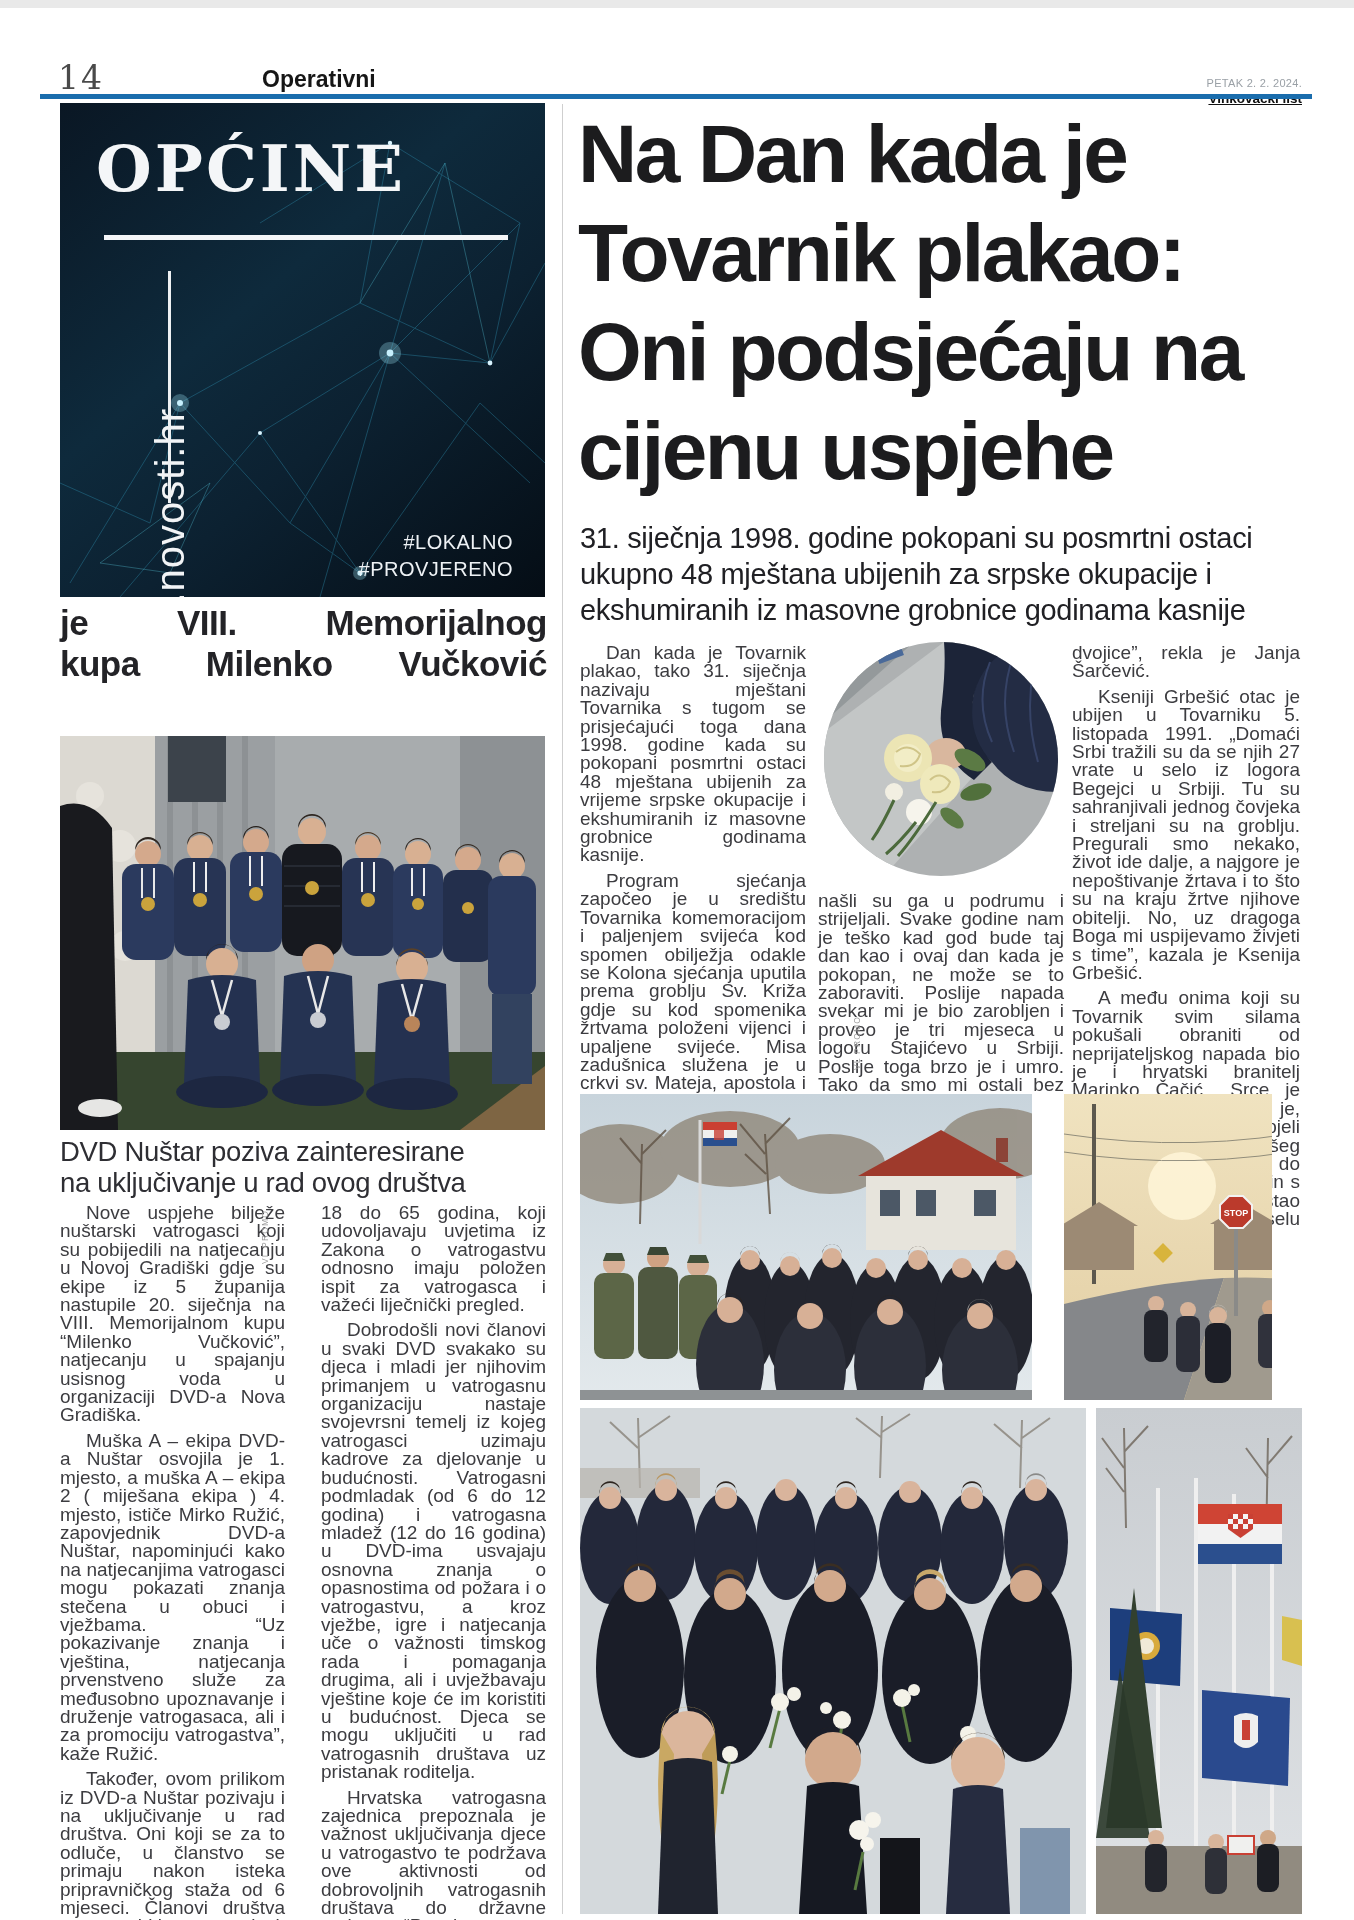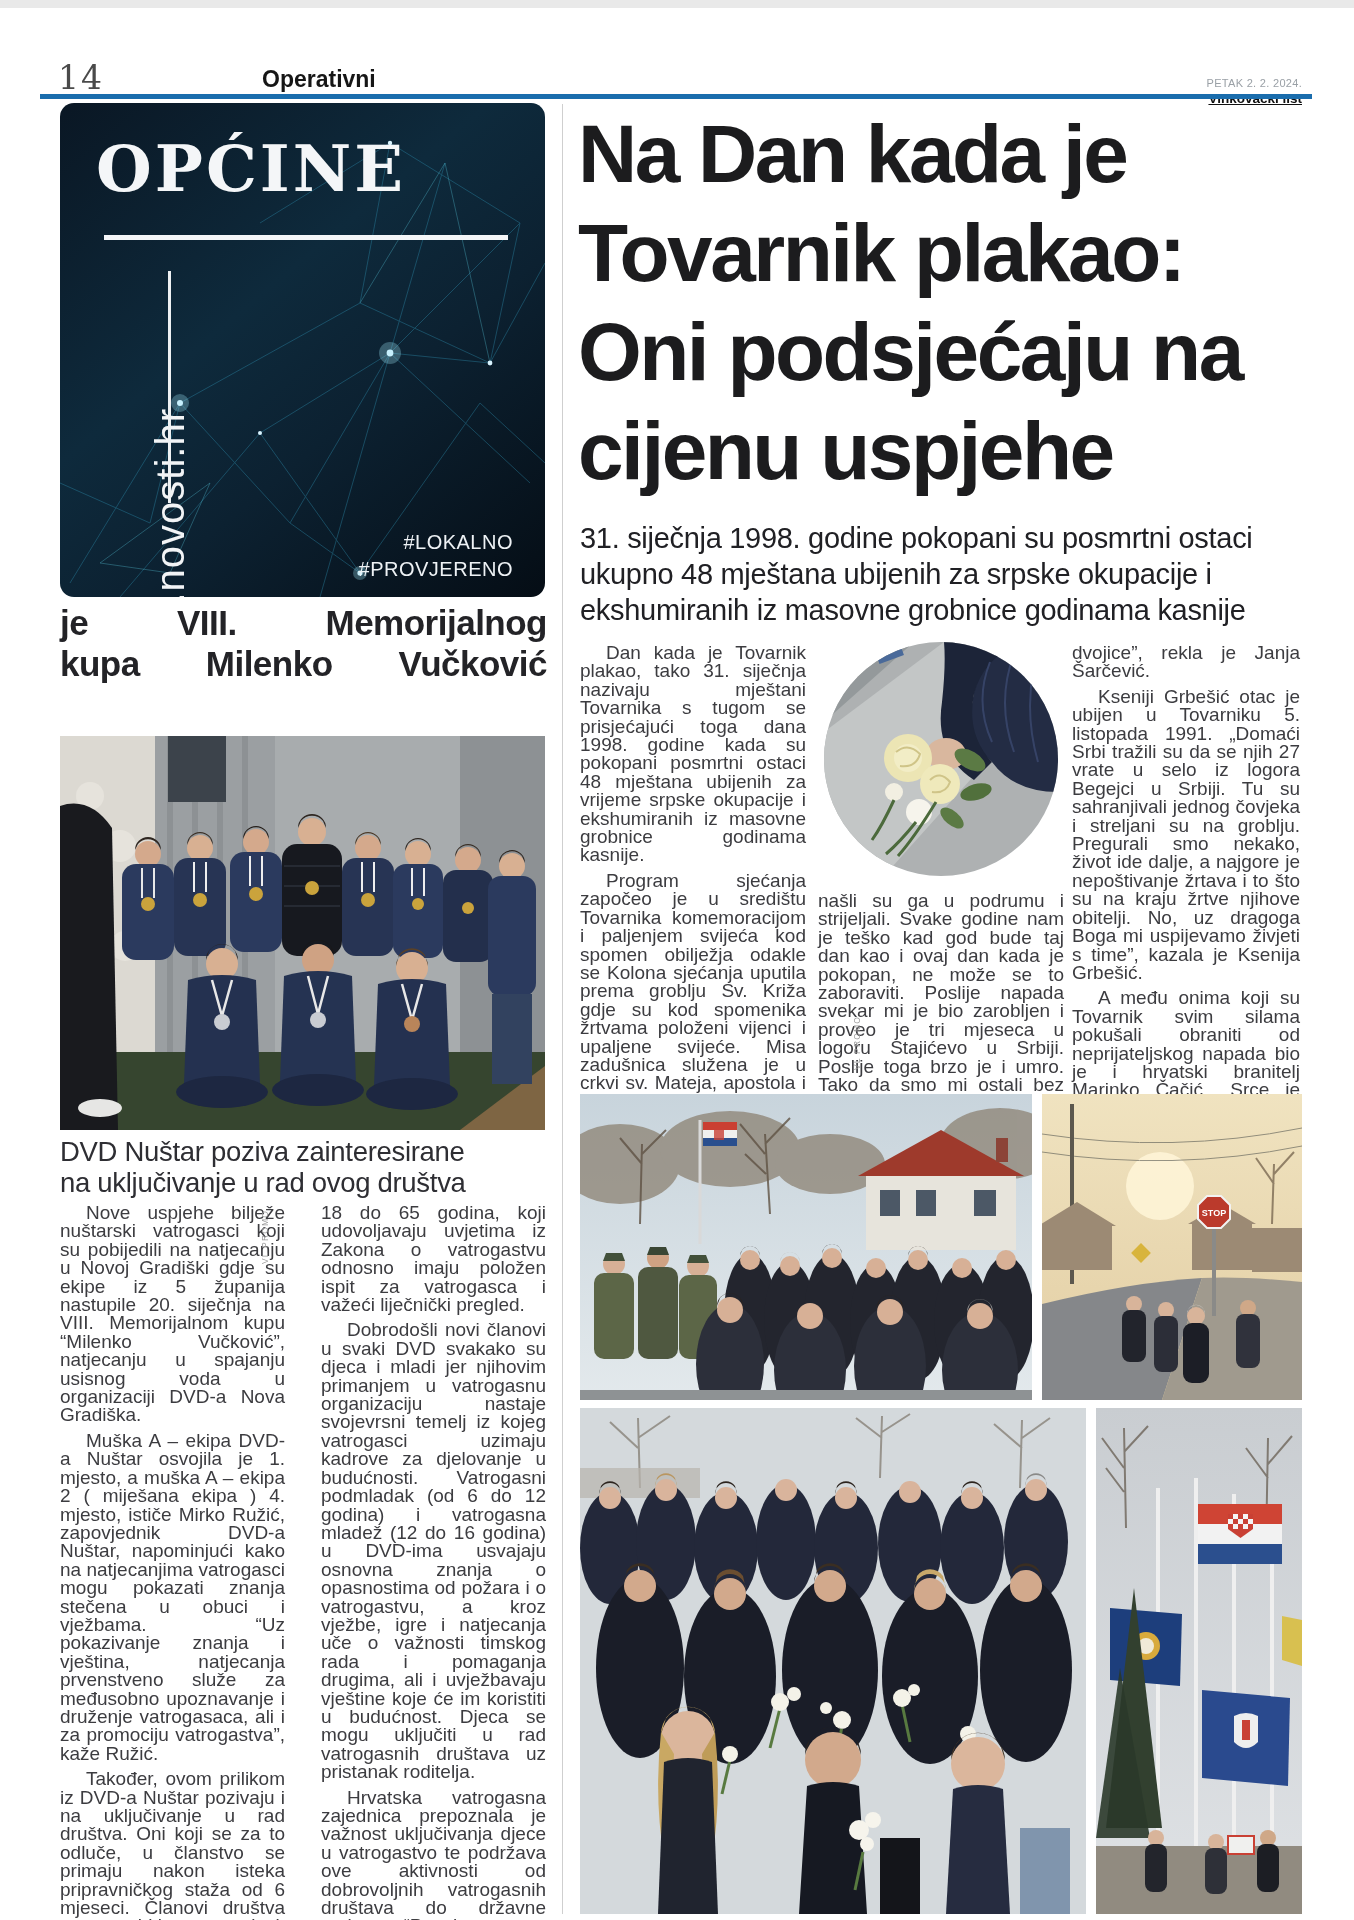--- a/index.html
+++ b/index.html
@@ -9,21 +9,21 @@
   .pagenum{position:absolute;left:58px;top:50px;font-family:"DejaVu Serif",serif;
            font-size:33px;font-weight:400;color:#4a4a4a;letter-spacing:2px;}
   .section-name{position:absolute;left:262px;top:58px;font-size:23px;font-weight:700;color:#161616;}
   .masthead{position:absolute;right:52px;top:68px;text-align:right;line-height:15px;}
   .masthead .date{font-size:11px;color:#9aa0a6;letter-spacing:.3px;}
   .masthead .pub{font-size:13.5px;color:#101010;font-weight:700;text-decoration:underline;}
   .blue-rule{position:absolute;left:40px;top:86px;width:1272px;height:5px;background:#1a6dad;}
   .v-divider{position:absolute;left:562px;top:96px;width:1px;height:1810px;background:#cfcfcf;}
   
   .promo{position:absolute;left:60px;top:95px;width:485px;height:494px;overflow:hidden;
-         background:linear-gradient(140deg,#0a1724 0%,#0e2a3c 40%,#0c2131 62%,#050d15 100%);border-radius:14px;}
+         background:linear-gradient(140deg,#0a1724 0%,#0e2a3c 40%,#0c2131 62%,#050d15 100%);}
   .promo svg.mesh{position:absolute;left:0;top:0;}
   .promo-title{position:absolute;left:36px;top:28px;font-family:"DejaVu Serif",serif;
                font-size:64px;font-weight:700;color:#f4f6f8;letter-spacing:3px;}
   .promo-underline{position:absolute;left:44px;top:132px;width:404px;height:5px;background:#f4f6f8;}
   .promo-site{position:absolute;left:88px;top:588px;transform-origin:0 0;transform:rotate(-90deg);
               color:#f2f4f6;font-size:40px;letter-spacing:1px;white-space:nowrap;}
   .promo-vline{position:absolute;left:108px;top:168px;width:3px;height:232px;background:#eef1f3;}
   .promo-tags{position:absolute;right:32px;bottom:14px;text-align:right;color:#eef2f5;
               font-size:20px;font-weight:300;line-height:27px;letter-spacing:.5px;}
   
@@ -403,21 +403,21 @@
           <path d="M137 212 A13 13 0 0 1 163 212 L160 204 A13 13 0 0 0 140 204 Z"></path>
           <path d="M297 214 A13 13 0 0 1 323 214 L320 206 A13 13 0 0 0 300 206 Z"></path>
         </g>
         <path d="M200 168 A10 10 0 0 1 220 168 L218 162 A10 10 0 0 0 202 162 Z" fill="#b8b5b0"></path>
         <path d="M387 218 A13 13 0 0 1 413 218 L410 210 A13 13 0 0 0 390 210 Z" fill="#9a9a98"></path>
       </g>
       <rect y="296" width="452" height="10" fill="#8e9294"></rect>
     </svg>
   </div>
 
-  <div class="ph" style="left:1042px;top:1086px;width:260px;height:306px;">
+  <div class="ph" style="left:1064px;top:1086px;width:208px;height:306px;">
     <svg width="260" height="306" viewBox="0 0 260 306">
       <defs>
         <linearGradient id="sky2" x1="0" y1="0" x2="0" y2="1">
           <stop offset="0" stop-color="#f0e3c0"></stop>
             <stop offset="1" stop-color="#e2cda2"></stop>
         </linearGradient>
       </defs>
       <rect width="260" height="306" fill="url(#sky2)"></rect>
       <circle cx="118" cy="92" r="34" fill="#fff6d8" opacity="0.85"></circle>
       <g stroke="#6a6a60" stroke-width="1" opacity="0.7">

